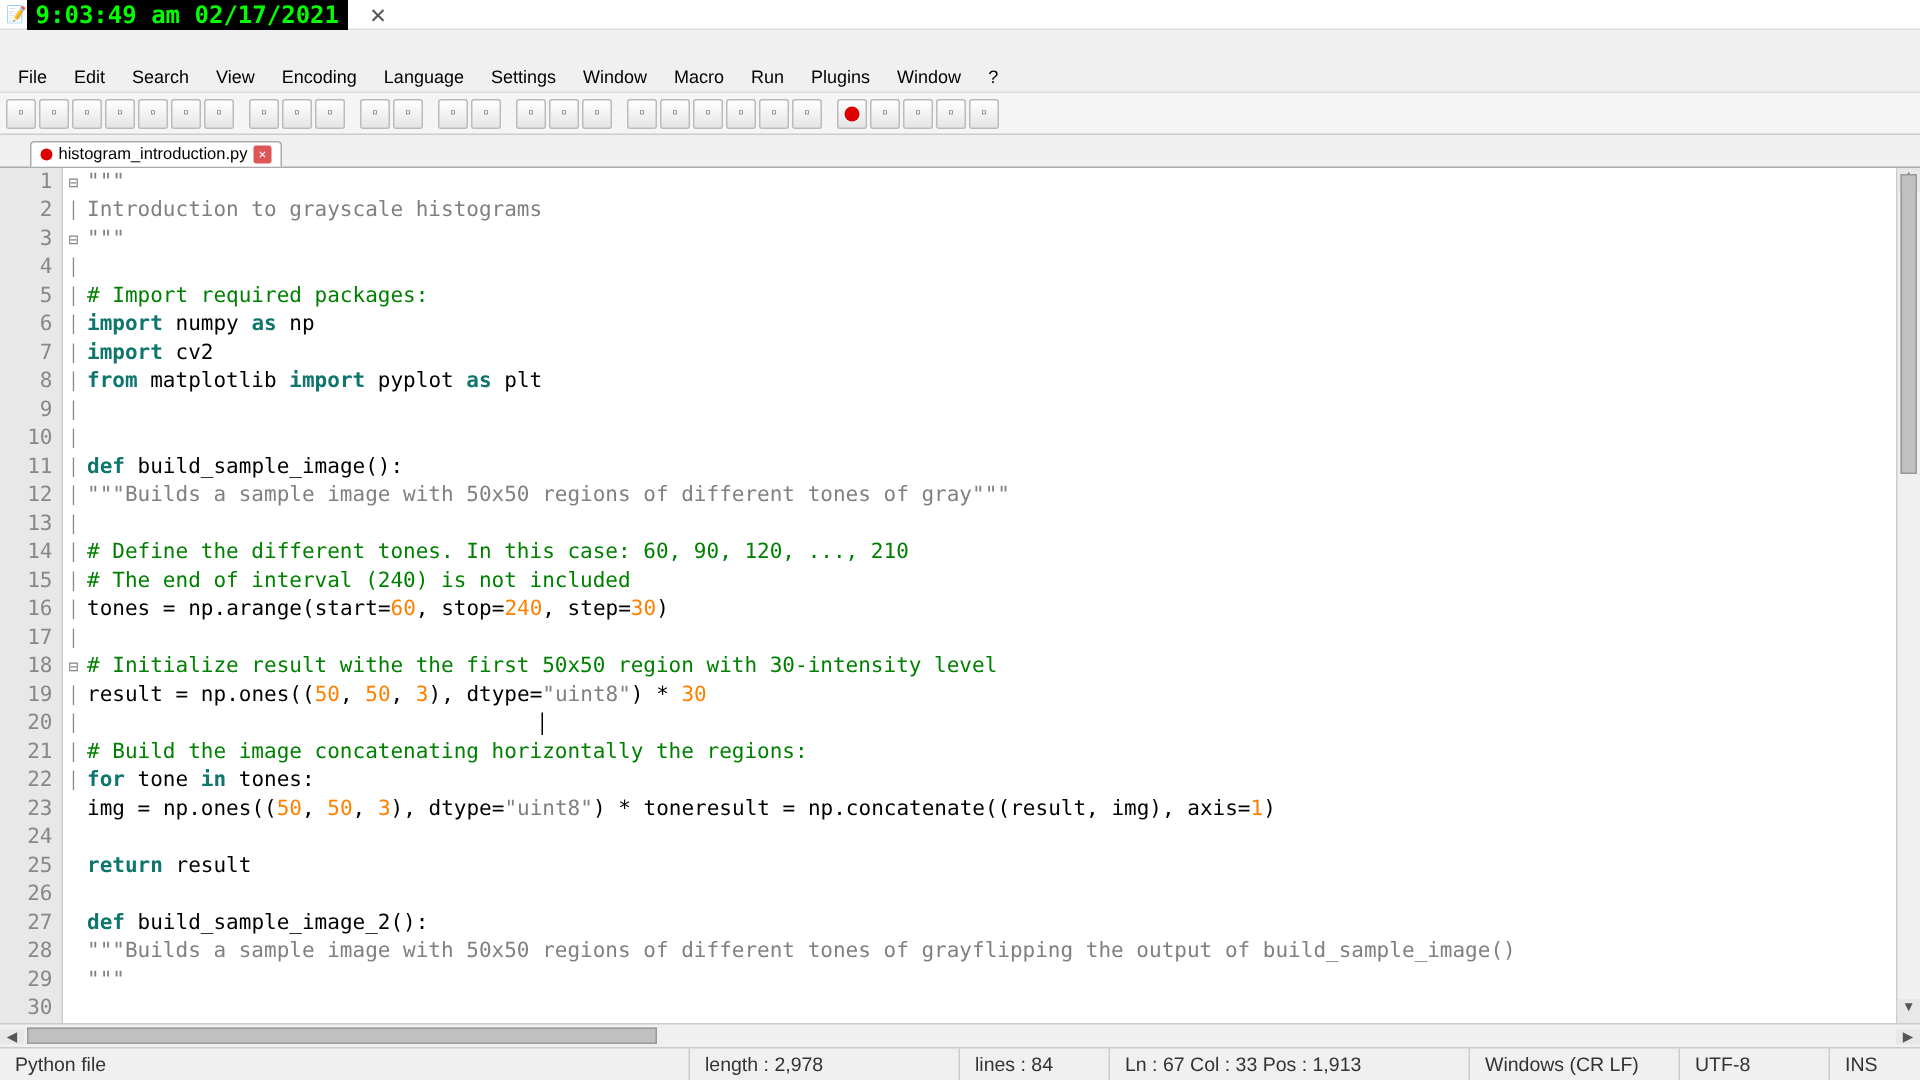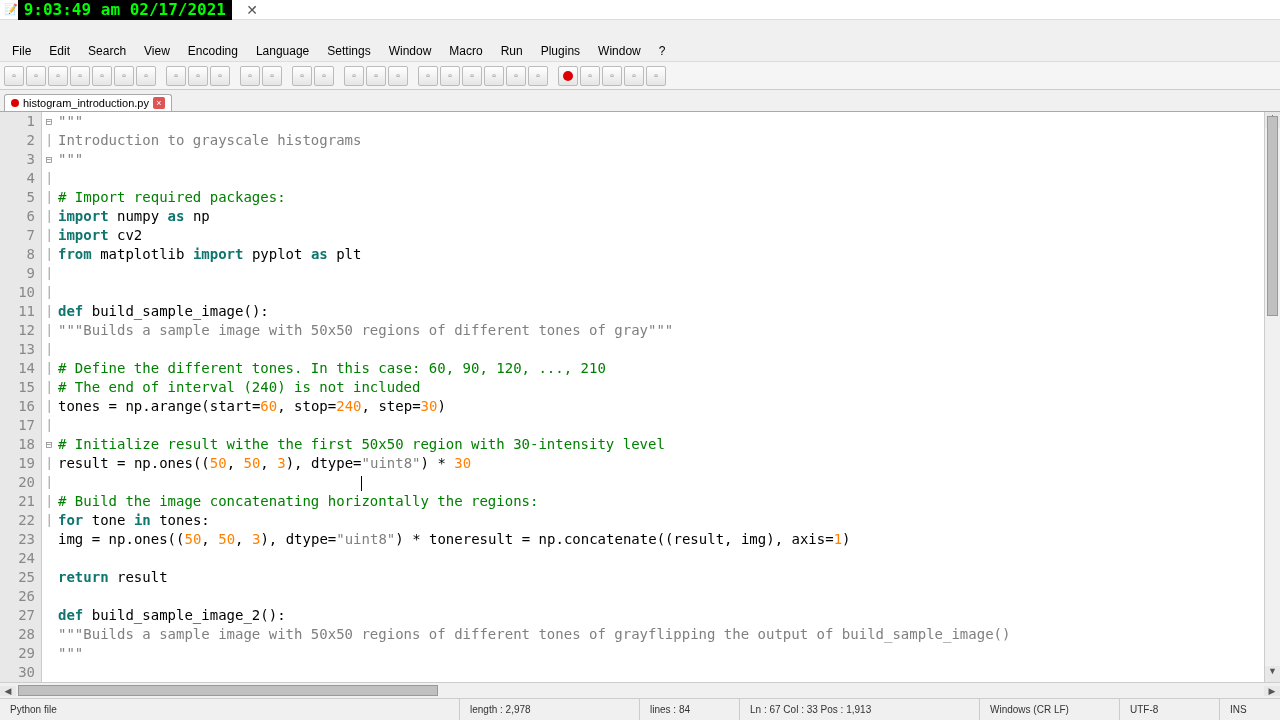--- a/index.html
+++ b/index.html
@@ -66,21 +66,21 @@
     display: flex; align-items: center; justify-content: center;
     font-size: 10px; color: #555;
   }
   .tool-sep { width: 6px; }
   .tool-rec { background: #d00; border-radius: 50%; width: 10px; height: 10px; }
   .tabs {
     height: 22px;
     background: #f0f0f0;
     display: flex;
     align-items: flex-end;
-    padding: 0 4px;
+    padding: 0 20px;
     border-bottom: 1px solid #aaa;
   }
   .tab {
     background: #fff;
     border: 1px solid #aaa;
     border-bottom: none;
     border-radius: 3px 3px 0 0;
     padding: 2px 6px;
     display: flex;
     align-items: center;
@@ -154,21 +154,21 @@
   }
   .hscroll .arrow { width:16px; text-align:center; font-size:9px; color:#555; background:#e8e8e8; }
   .hscroll .track { flex:1; position:relative; height:100%; }
   .hscroll .thumb { position:absolute; top:2px; bottom:2px; left:2px; width:420px; background:#c0c0c0; border:1px solid #999;}
   .status-bar {
     height: 22px;
     background: #f0f0f0;
     border-top: 1px solid #ccc;
     display: flex;
     align-items: center;
-    font-size: 10px;
+    font-size: 13px;
     color: #333;
   }
   .status-bar .cell { padding: 0 10px; border-right: 1px solid #ccc; height:100%; display:flex; align-items:center;}
   .status-bar .flex { flex: 1; }
   .caret { display:inline-block; width:1px; height:15px; background:#000; vertical-align:middle; }
 </style>
 </head>
 <body>
 
 <div class="title-bar">

